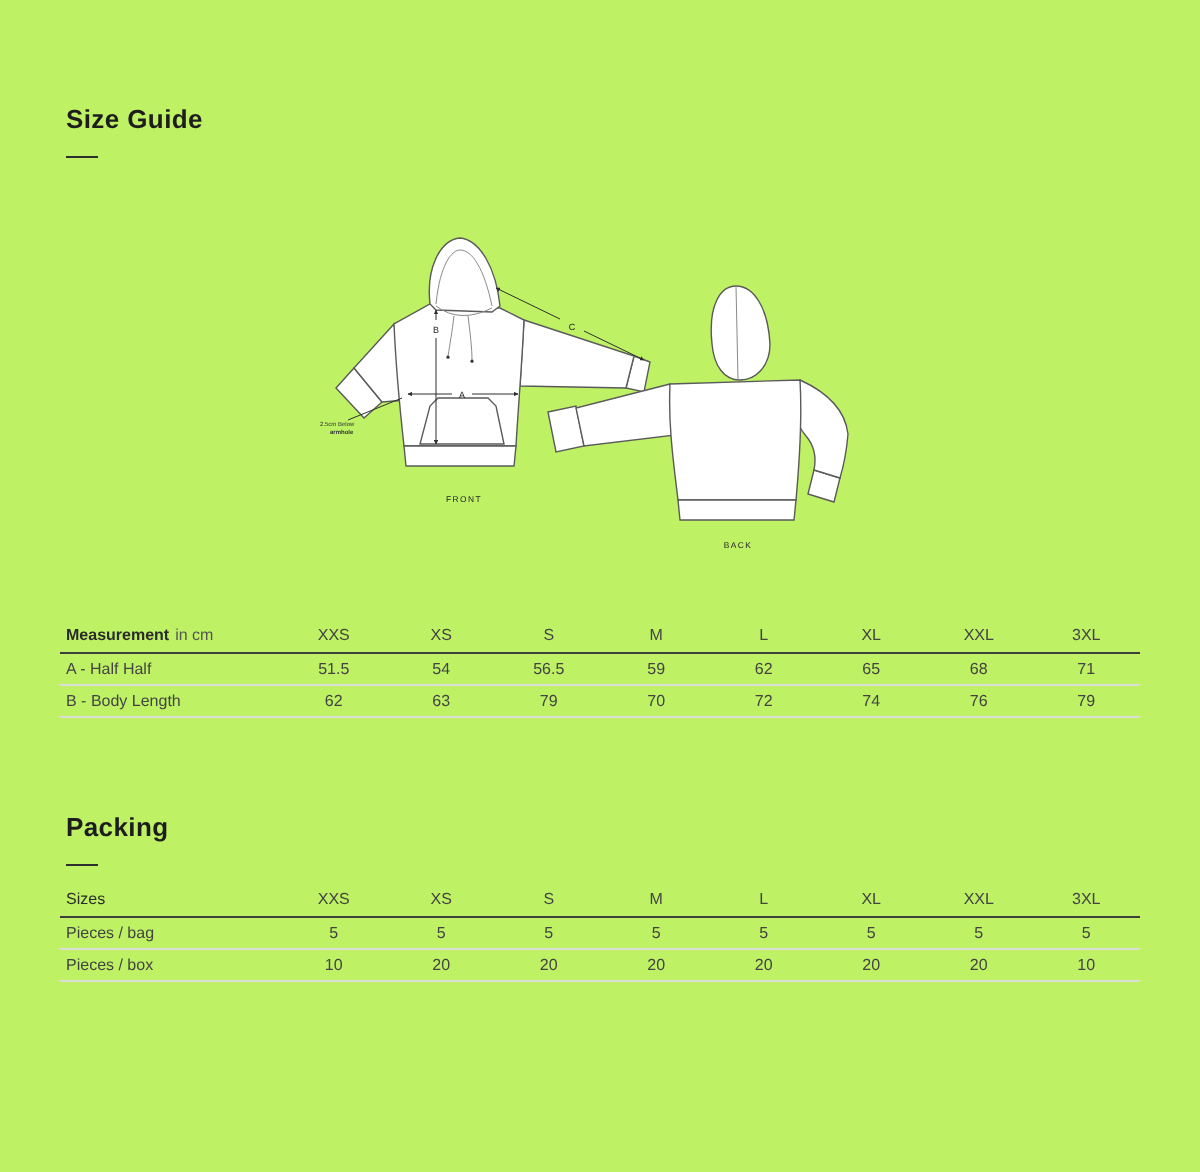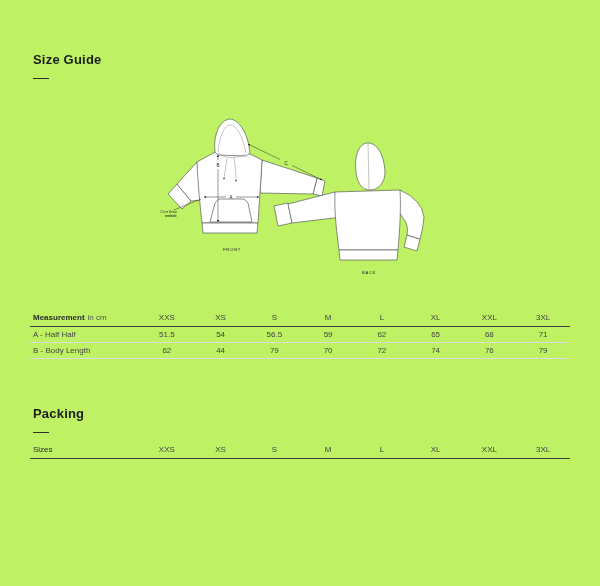--- a/index.html
+++ b/index.html
@@ -154,21 +154,21 @@
         <td>56.5</td>
         <td>59</td>
         <td>62</td>
         <td>65</td>
         <td>68</td>
         <td>71</td>
       </tr>
       <tr>
         <td class="cell-label">B - Body Length</td>
         <td>62</td>
-        <td>44</td>
+        <td>63</td>
         <td>79</td>
         <td>70</td>
         <td>72</td>
         <td>74</td>
         <td>76</td>
         <td>79</td>
       </tr>
     </tbody>
   </table>
 
@@ -196,16 +196,38 @@
         <th>XS</th>
         <th>S</th>
         <th>M</th>
         <th>L</th>
         <th>XL</th>
         <th>XXL</th>
         <th>3XL</th>
       </tr>
     </thead>
     <tbody>
+      <tr>
+        <td class="cell-label">Pieces / bag</td>
+        <td>5</td>
+        <td>5</td>
+        <td>5</td>
+        <td>5</td>
+        <td>5</td>
+        <td>5</td>
+        <td>5</td>
+        <td>5</td>
+      </tr>
+      <tr>
+        <td class="cell-label">Pieces / box</td>
+        <td>10</td>
+        <td>20</td>
+        <td>20</td>
+        <td>20</td>
+        <td>20</td>
+        <td>20</td>
+        <td>20</td>
+        <td>10</td>
+      </tr>
     </tbody>
   </table>
 
 </div>
 
 </body></html>

